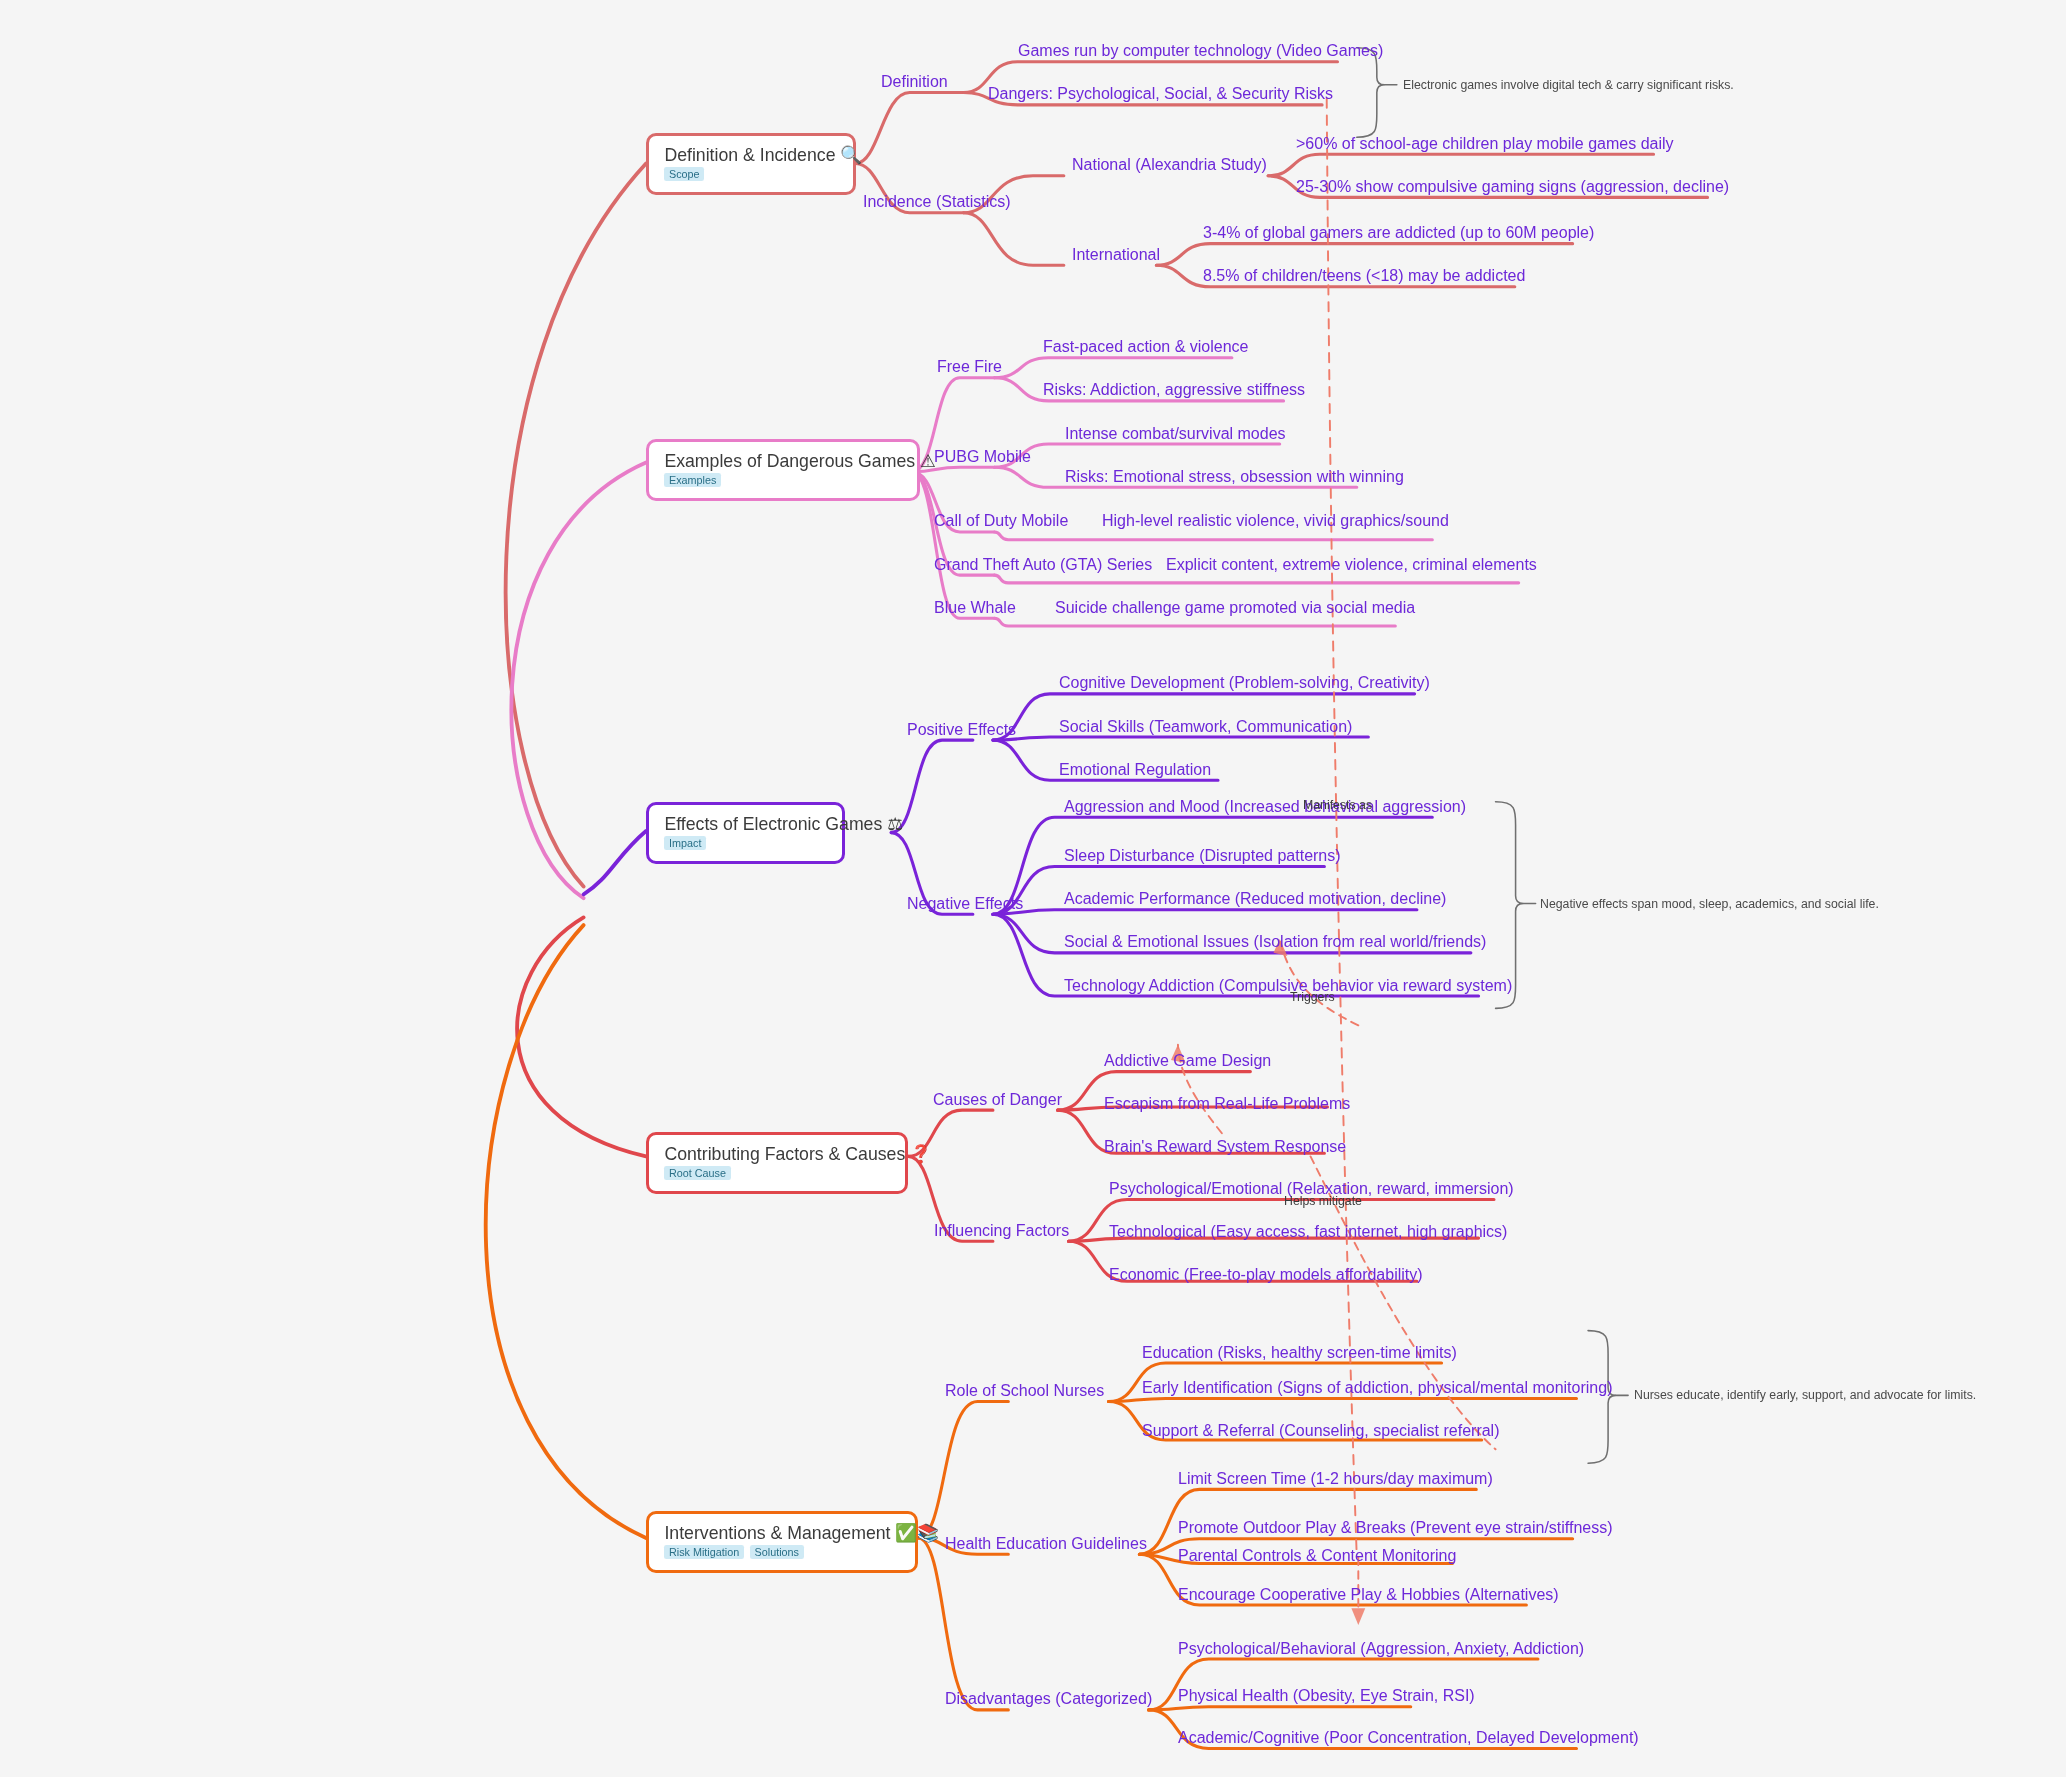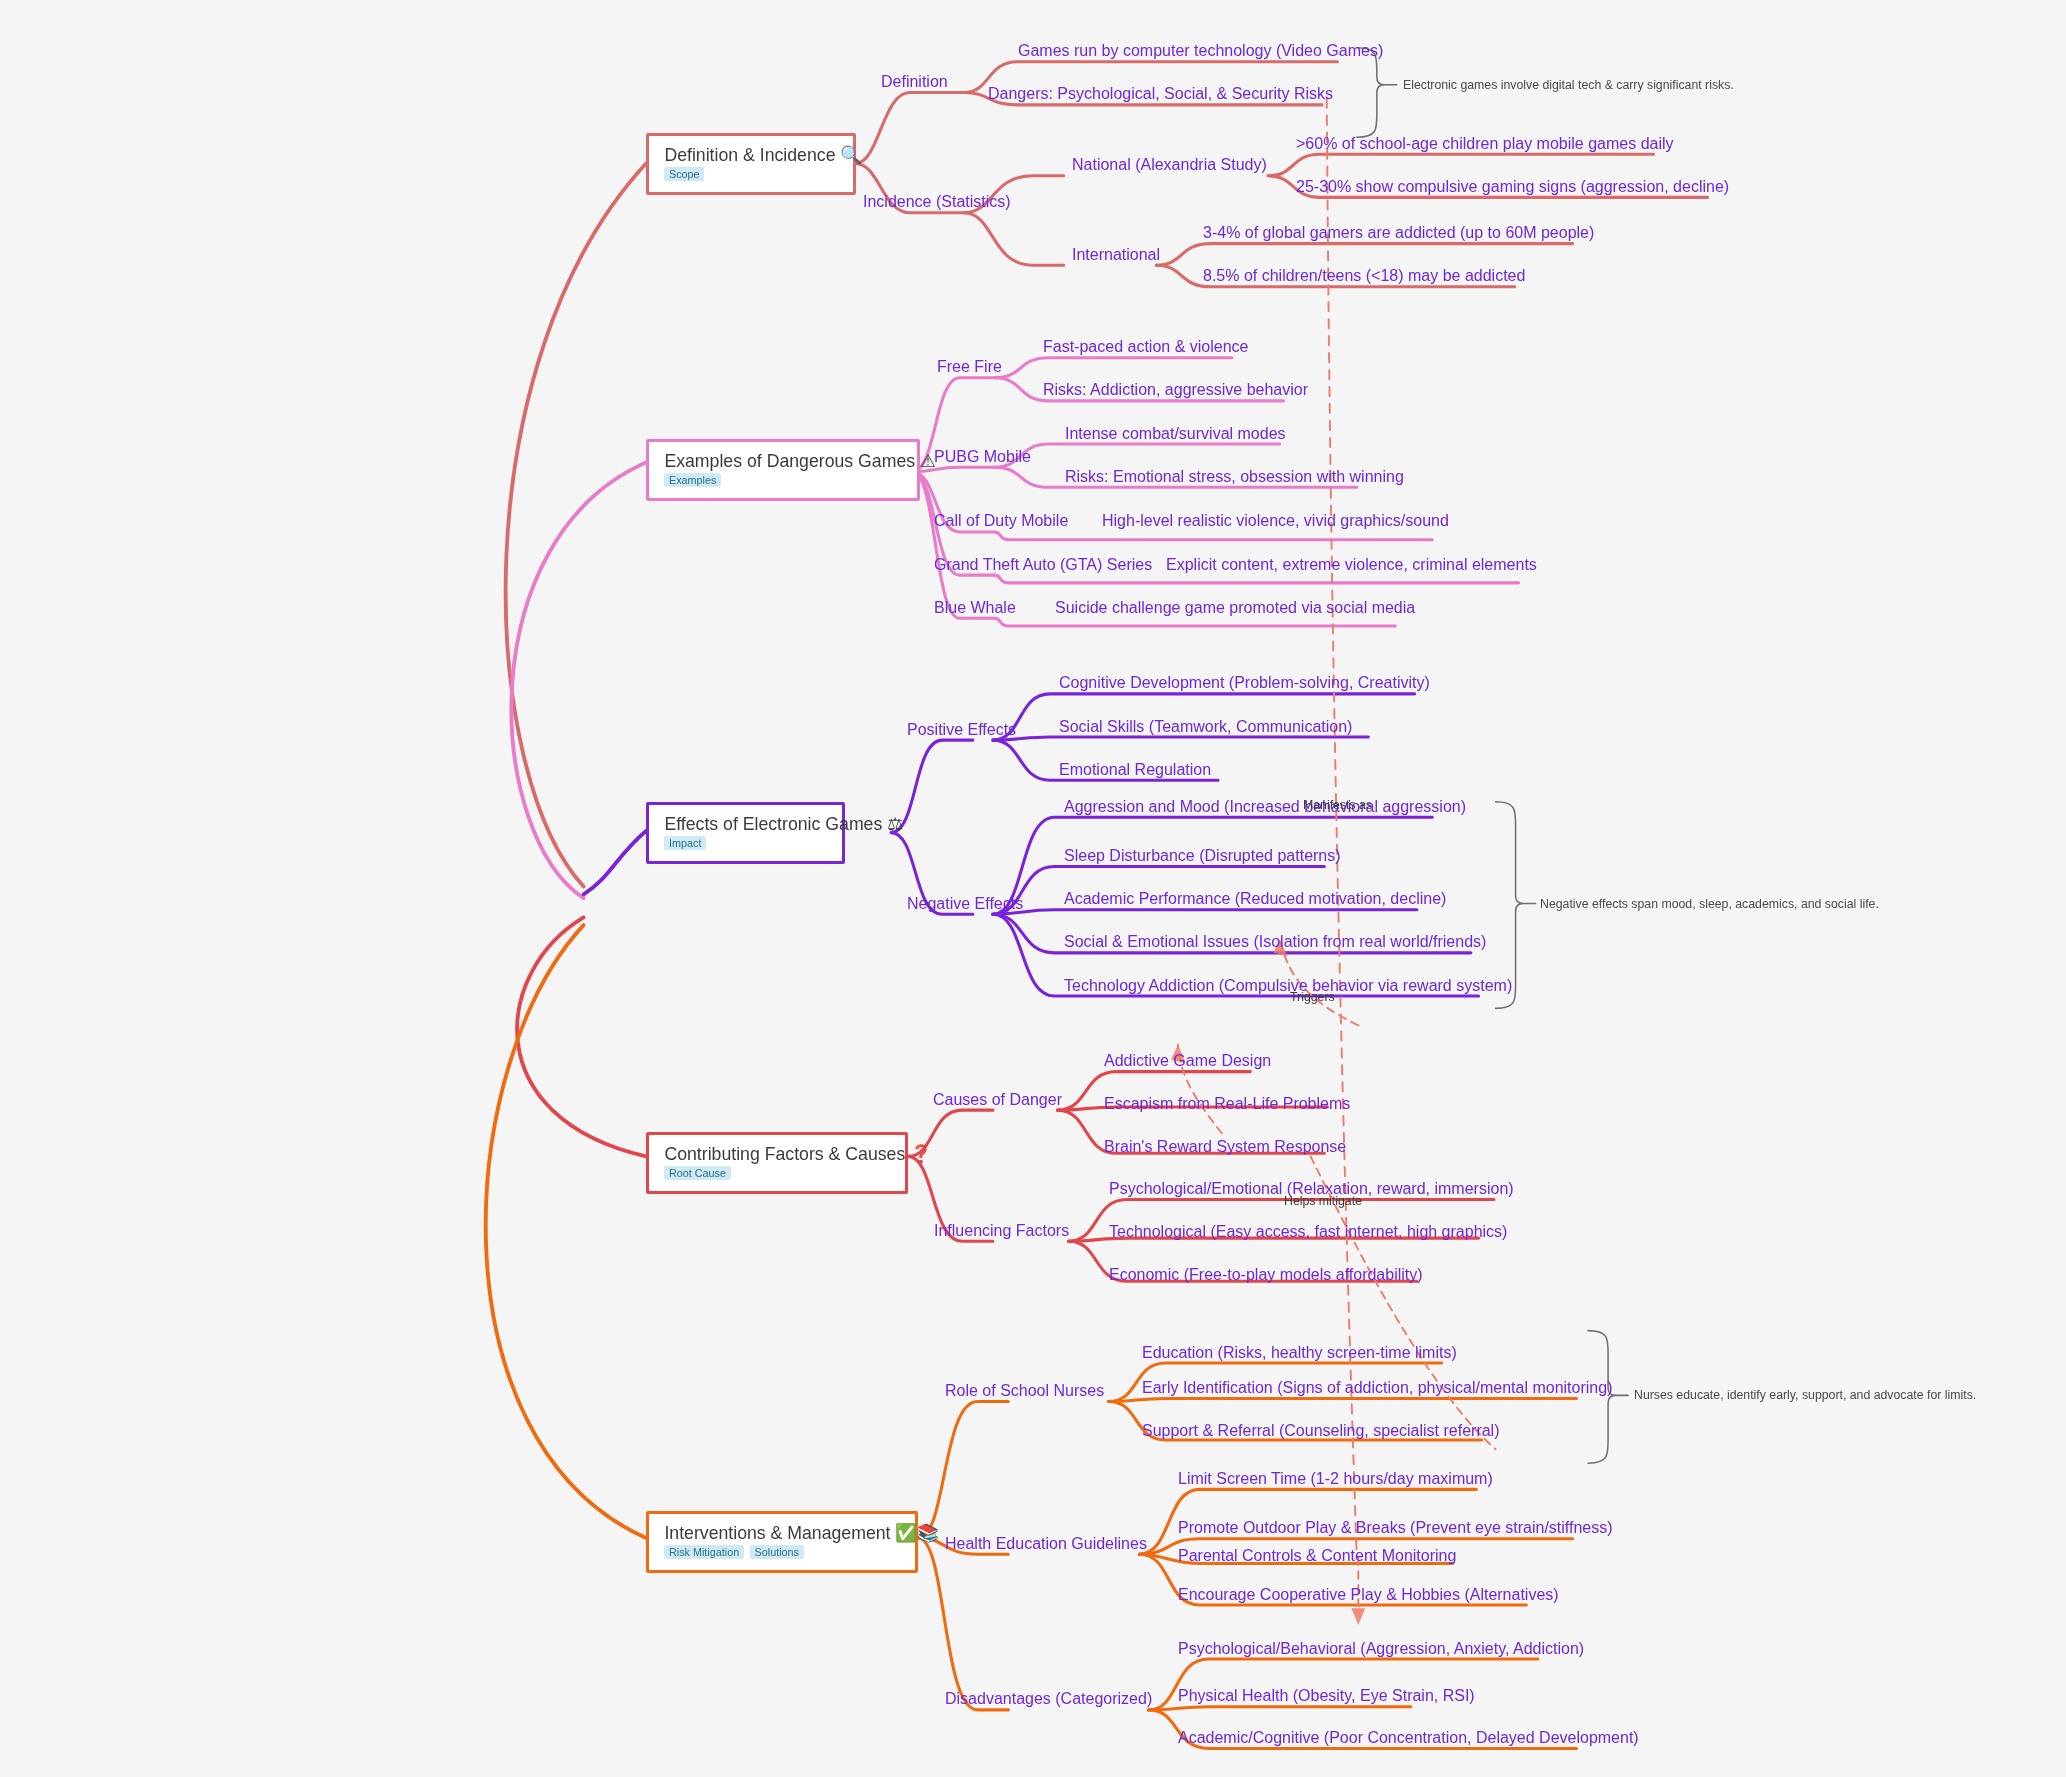--- a/index.html
+++ b/index.html
@@ -33,21 +33,21 @@
   .root-tags .tag{
     background:#cfeaf5;color:#2a6f87;
     font-size:11.6px;border-radius:3.1px;padding:1.5px 5.4px;
     white-space:nowrap;
   }
 
   
   .bnode{
     position:absolute;
     background:#ffffff;
-    border-radius:2px;
+    border-radius:10px;
     box-sizing:border-box;
     padding:9.3px 15.4px 10.8px 15.4px;
     border:3.1px solid #ccc;
   }
   .bnode .btitle{
     font-size:17.7px;color:#3b3b3b;white-space:nowrap;
   }
   .bnode .btags{margin-top:1px;display:flex;gap:6.2px;}
   .bnode .btags .tag{
     background:#cfeaf5;color:#2a6f87;
@@ -244,21 +244,21 @@
   <div class="lab" style="left:1203px;top:225px;">3-4% of global gamers are addicted (up to 60M people)</div>
   <div class="lab" style="left:1203px;top:268px;">8.5% of children/teens (&lt;18) may be addicted</div>
   <div class="sum-lab" style="left:1403px;top:79px;">Electronic games involve digital tech &amp; carry significant risks.</div>
 
   <div class="lab" style="left:937px;top:359px;">Free Fire</div>
   <div class="lab" style="left:934px;top:449px;">PUBG Mobile</div>
   <div class="lab" style="left:934px;top:513px;">Call of Duty Mobile</div>
   <div class="lab" style="left:934px;top:557px;">Grand Theft Auto (GTA) Series</div>
   <div class="lab" style="left:934px;top:600px;">Blue Whale</div>
   <div class="lab" style="left:1043px;top:339px;">Fast-paced action &amp; violence</div>
-  <div class="lab" style="left:1043px;top:382px;">Risks: Addiction, aggressive behavior</div>
+  <div class="lab" style="left:1043px;top:382px;">Risks: Addiction, aggressive stiffness</div>
   <div class="lab" style="left:1065px;top:426px;">Intense combat/survival modes</div>
   <div class="lab" style="left:1065px;top:469px;">Risks: Emotional stress, obsession with winning</div>
   <div class="lab" style="left:1102px;top:513px;">High-level realistic violence, vivid graphics/sound</div>
   <div class="lab" style="left:1166px;top:557px;">Explicit content, extreme violence, criminal elements</div>
   <div class="lab" style="left:1055px;top:600px;">Suicide challenge game promoted via social media</div>
 
   <div class="lab" style="left:907px;top:722px;">Positive Effects</div>
   <div class="lab" style="left:907px;top:896px;">Negative Effects</div>
   <div class="lab" style="left:1059px;top:675px;">Cognitive Development (Problem-solving, Creativity)</div>
   <div class="lab" style="left:1059px;top:719px;">Social Skills (Teamwork, Communication)</div>

